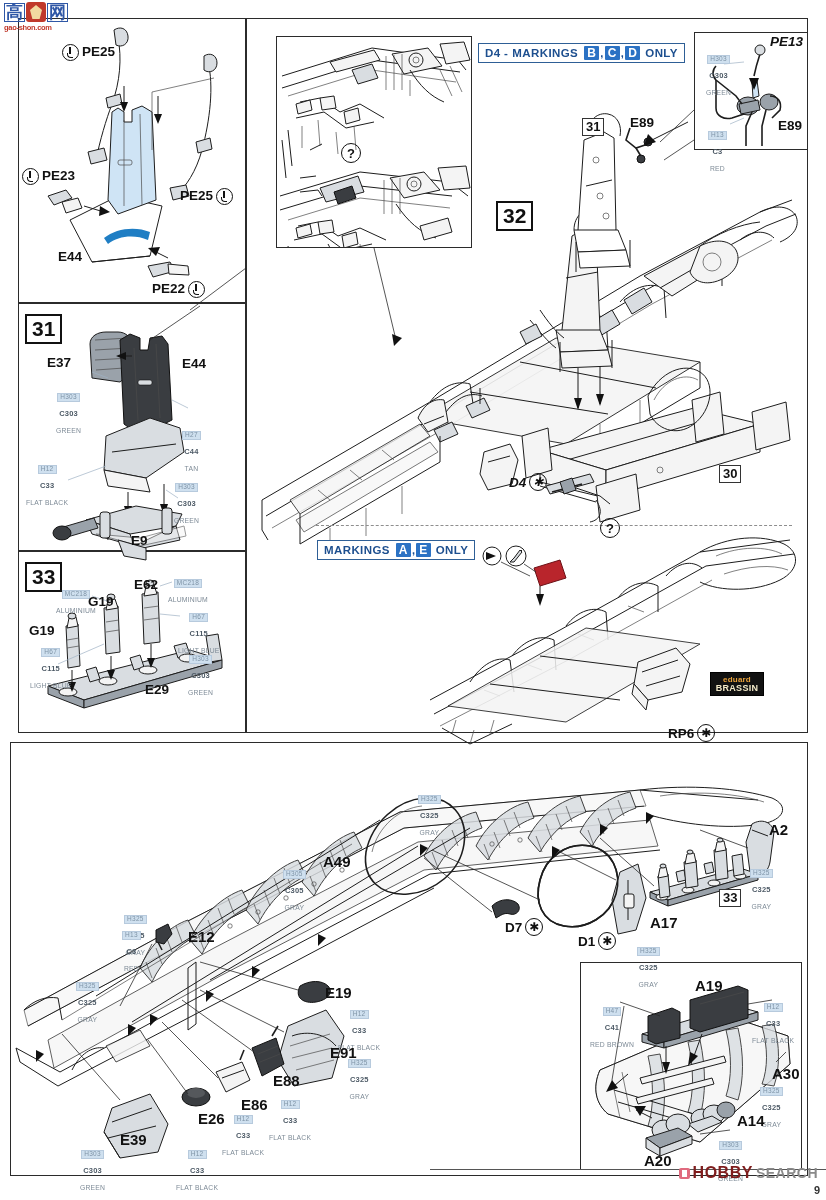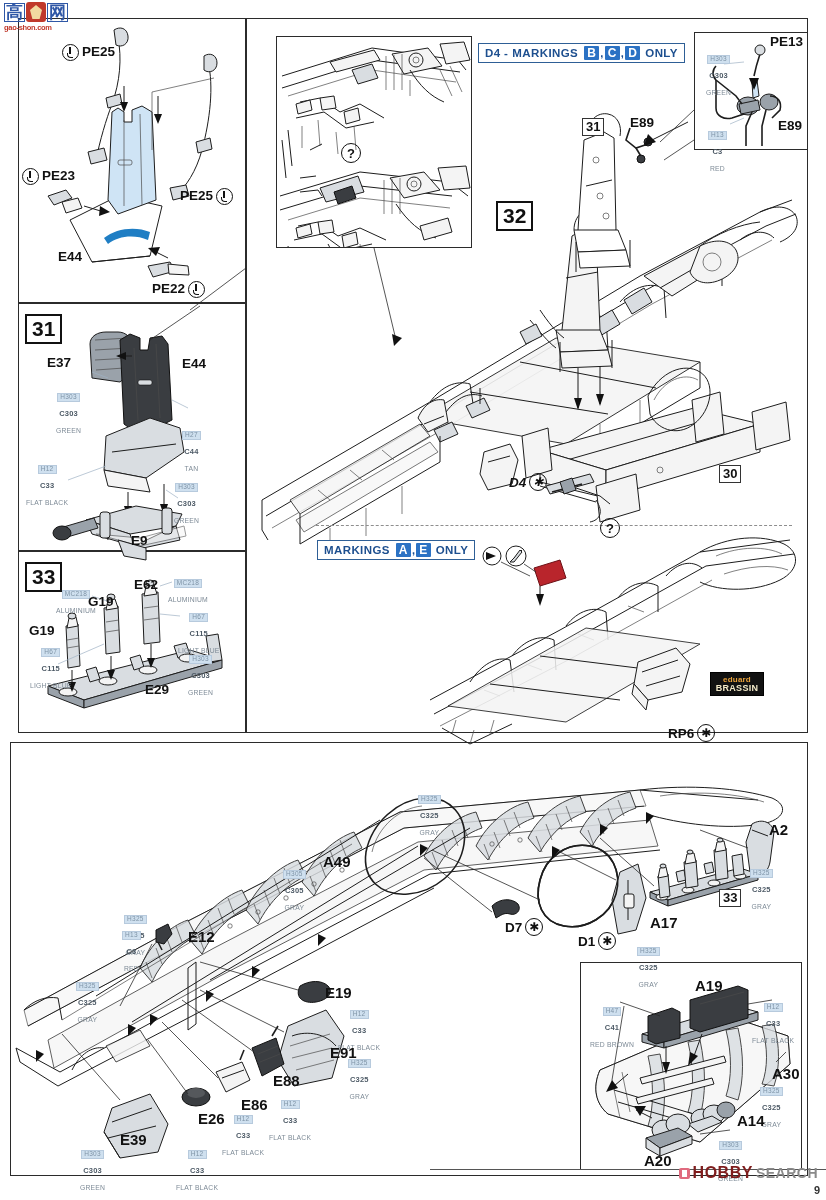--- a/index.html
+++ b/index.html
@@ -404,21 +404,21 @@
     <path class="ln2" d="M752 112 L746 126 L746 146"></path>
     <path class="ln2" d="M766 110 L762 126 L762 146"></path>
     <path class="ln2" d="M770 96 C778 96 782 102 780 110 L772 118"></path>
 
     <path class="fg-blue" d="M752 82 L757 80 L759 96 L753 98 Z"></path>
     <path class="arrowhd" d="M749 78 L759 78 L754 90 Z"></path>
 
     <path class="leadc" d="M724 64 L744 62"></path>
     <path class="leadc" d="M730 124 L744 118"></path>
   </svg>
-  <div class="plabel" style="left:770px;top:34px;">PE13</div>
+  <div class="plabel" style="left:770px;top:34px;font-style:italic;">PE13</div>
   <div class="plabel" style="left:778px;top:118px;">E89</div>
   <div class="cc" style="left:706px;top:48px;">
     <span class="h">H303</span><br>
     <span class="c">C303</span><br>
     <span class="n">GREEN</span>
   </div>
   <div class="cc" style="left:708px;top:124px;">
     <span class="h">H13</span><br>
     <span class="c">C3</span><br>
     <span class="n">RED</span>

